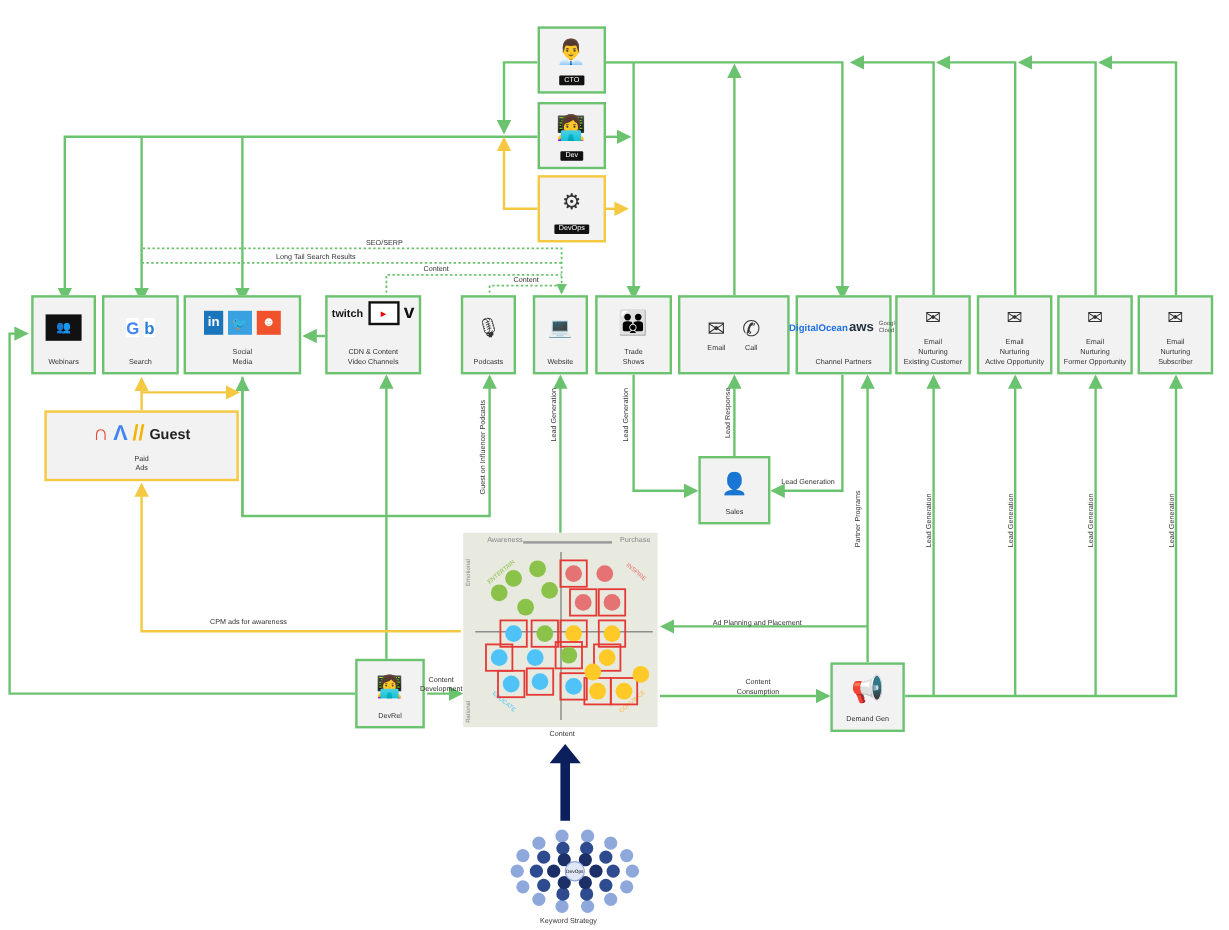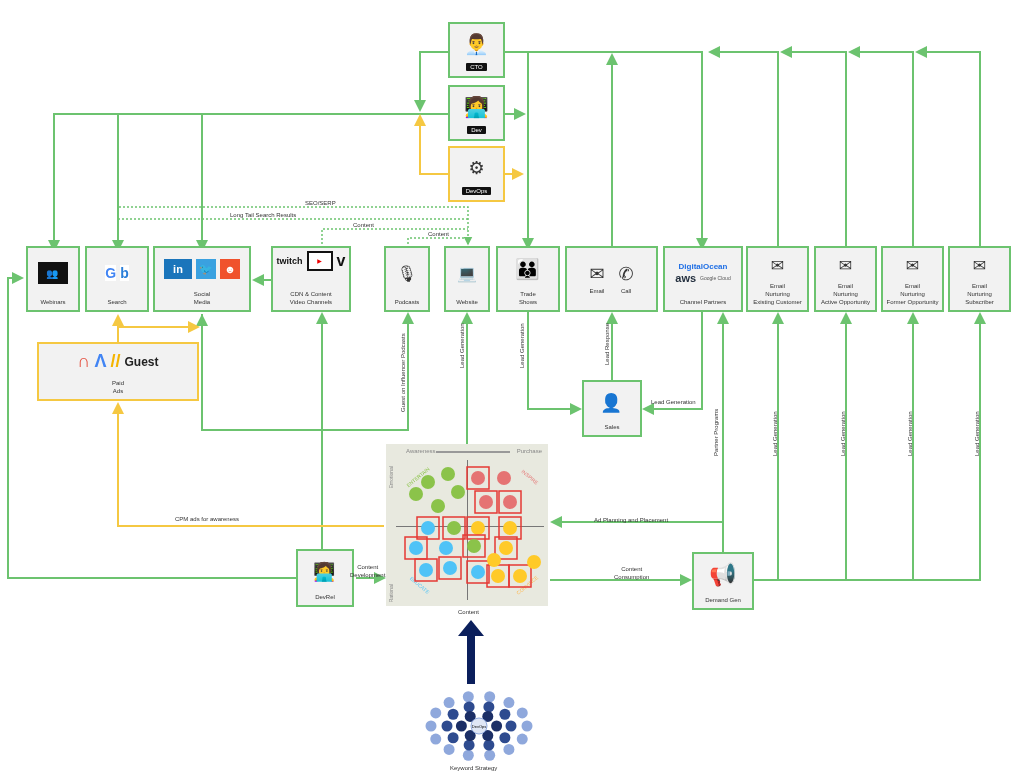--- a/index.html
+++ b/index.html
@@ -120,21 +120,21 @@
 </div>
 <div class="node" style="left:85px;top:246px;width:64px;height:66px;">
   <div class="icons">
     <span class="ic" style="font-size:14px;font-weight:bold;color:#4285f4;">G</span>
     <span class="ic" style="font-size:14px;font-weight:bold;color:#2b7fd9;">b</span>
   </div>
   <div class="lbl">Search</div>
 </div>
 <div class="node" style="left:153px;top:246px;width:98px;height:66px;">
   <div class="icons">
-    <span class="ic" style="width:28px;height:20px;background:#1b75bb;color:#fff;font-size:11px;font-weight:bold;">in</span>
+    <span class="ic" style="width:16px;height:20px;background:#1b75bb;color:#fff;font-size:11px;font-weight:bold;">in</span>
     <span class="ic" style="width:20px;height:20px;background:#3aa1e0;color:#fff;font-size:11px;">🐦</span>
     <span class="ic" style="width:20px;height:20px;background:#f0522c;color:#fff;font-size:11px;">☻</span>
   </div>
   <div class="lbl">Social
 Media</div>
 </div>
 <div class="node" style="left:271px;top:246px;width:80px;height:66px;gap:17px;">
   <div class="icons">
     <span style="font-size:9px;font-weight:bold;color:#111;">twitch</span>
     <span class="ic" style="width:22px;height:16px;border:2px solid #111;font-size:6px;color:#e00;">▶</span>
@@ -168,21 +168,21 @@
       <span style="font-size:18px;">✉</span>
       <span class="lbl" style="padding:2px 0 0;">Email</span>
     </div>
     <div style="display:flex;flex-direction:column;align-items:center;">
       <span style="font-size:18px;">✆</span>
       <span class="lbl" style="padding:2px 0 0;">Call</span>
     </div>
   </div>
 </div>
 <div class="node" style="left:663px;top:246px;width:80px;height:66px;">
-  <div class="icons" style="flex-direction:column;gap:1px;align-items:center;">
+  <div class="icons" style="flex-direction:row;gap:1px;align-items:center;">
     <span style="font-size:8px;color:#1f6fe5;font-weight:bold;">DigitalOcean</span>
     <div style="display:flex;gap:4px;align-items:center;">
       <span style="font-size:11px;color:#232f3e;font-weight:bold;">aws</span>
       <span style="font-size:5px;color:#555;">Google Cloud</span>
     </div>
   </div>
   <div class="lbl">Channel Partners</div>
 </div>
 <div class="node" style="left:746px;top:246px;width:63px;height:66px;">
   <div class="icons">

